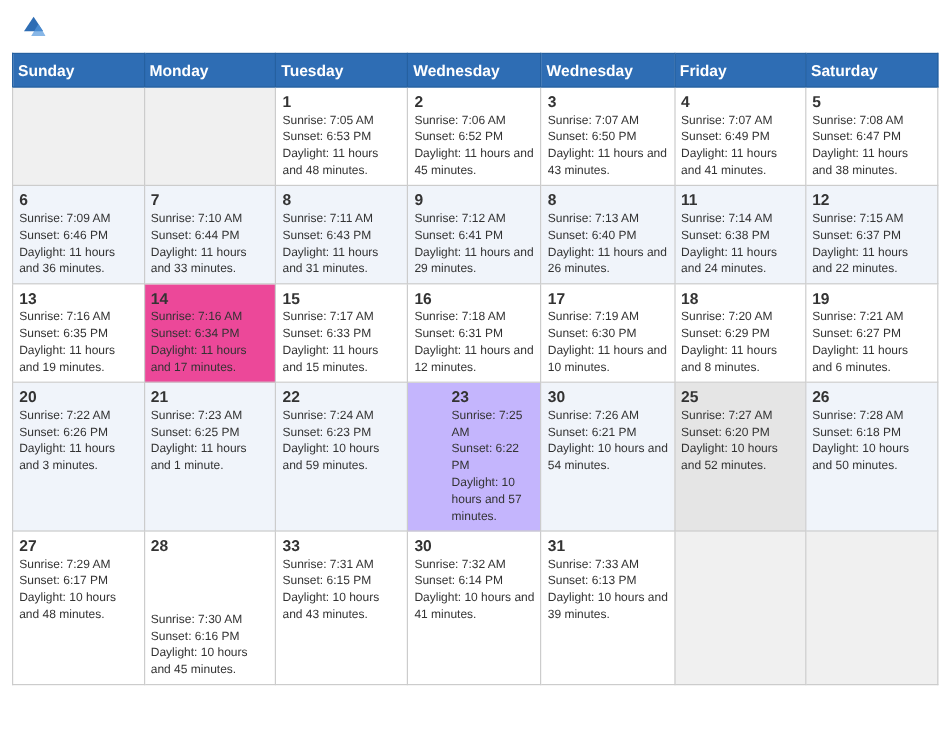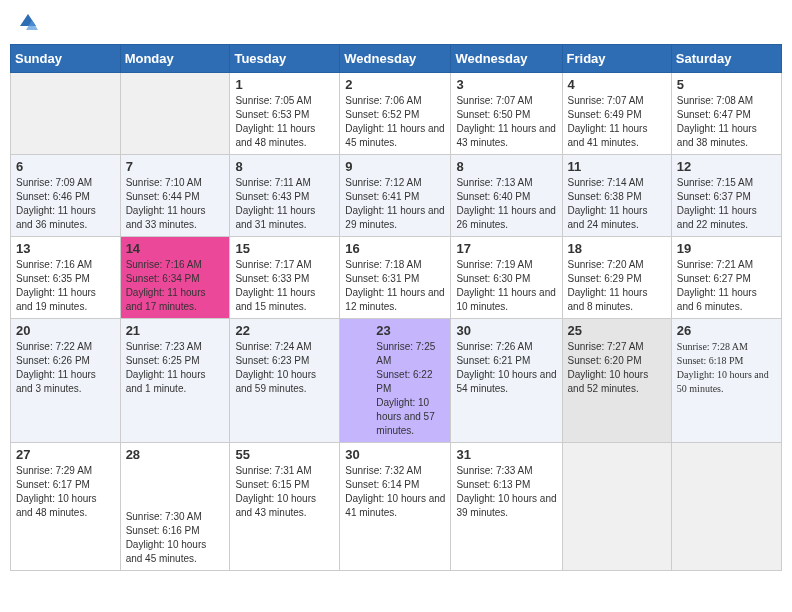--- a/index.html
+++ b/index.html
@@ -278,40 +278,40 @@
 Daylight: 10 hours and 54 minutes.</div>
         </td>
         <td style="background-color: #e5e5e5;">
           <span class="day-number">25</span>
           <div class="day-info" style="white-space: pre-line;">Sunrise: 7:27 AM
 Sunset: 6:20 PM
 Daylight: 10 hours and 52 minutes.</div>
         </td>
         <td style="background-color: rgb(240, 244, 250);">
           <span class="day-number">26</span>
-          <div class="day-info" style="white-space: pre-line; font-family: Liberation Serif, serif;">Sunrise: 7:28 AM
+          <div class="day-info" style="white-space: pre-line;">Sunrise: 7:28 AM
 Sunset: 6:18 PM
 Daylight: 10 hours and 50 minutes.</div>
         </td>
       </tr>
       <tr>
         <td style="background-color: rgb(255, 255, 255);">
           <span class="day-number">27</span>
           <div class="day-info" style="white-space: pre-line;">Sunrise: 7:29 AM
 Sunset: 6:17 PM
 Daylight: 10 hours and 48 minutes.</div>
         </td>
         <td style="background-color: rgb(255, 255, 255);">
           <span class="day-number">28</span>
           <div class="day-info" style="white-space: pre-line; margin-top: 48px;">Sunrise: 7:30 AM
 Sunset: 6:16 PM
 Daylight: 10 hours and 45 minutes.</div>
         </td>
         <td style="background-color: rgb(255, 255, 255);">
-          <span class="day-number">55</span>
+          <span class="day-number">33</span>
           <div class="day-info" style="white-space: pre-line;">Sunrise: 7:31 AM
 Sunset: 6:15 PM
 Daylight: 10 hours and 43 minutes.</div>
         </td>
         <td style="background-color: rgb(255, 255, 255);">
           <span class="day-number">30</span>
           <div class="day-info" style="white-space: pre-line;">Sunrise: 7:32 AM
 Sunset: 6:14 PM
 Daylight: 10 hours and 41 minutes.</div>
         </td>

